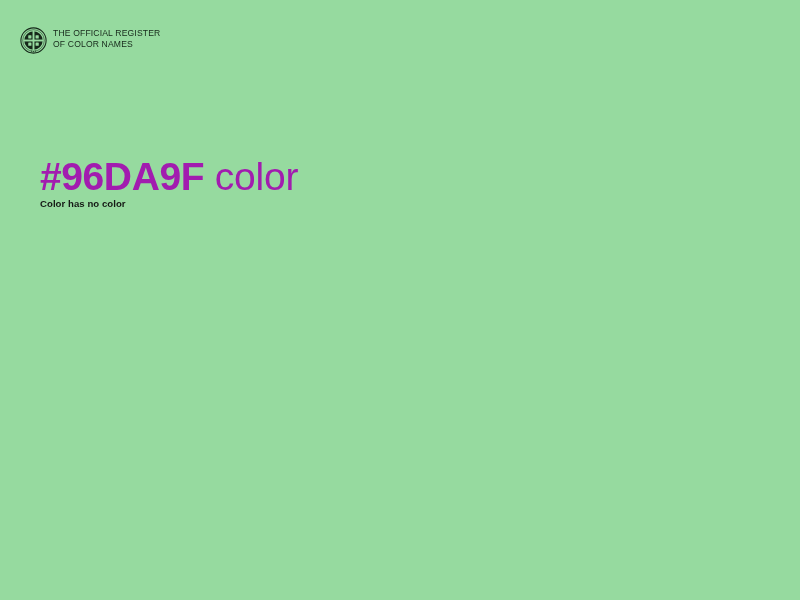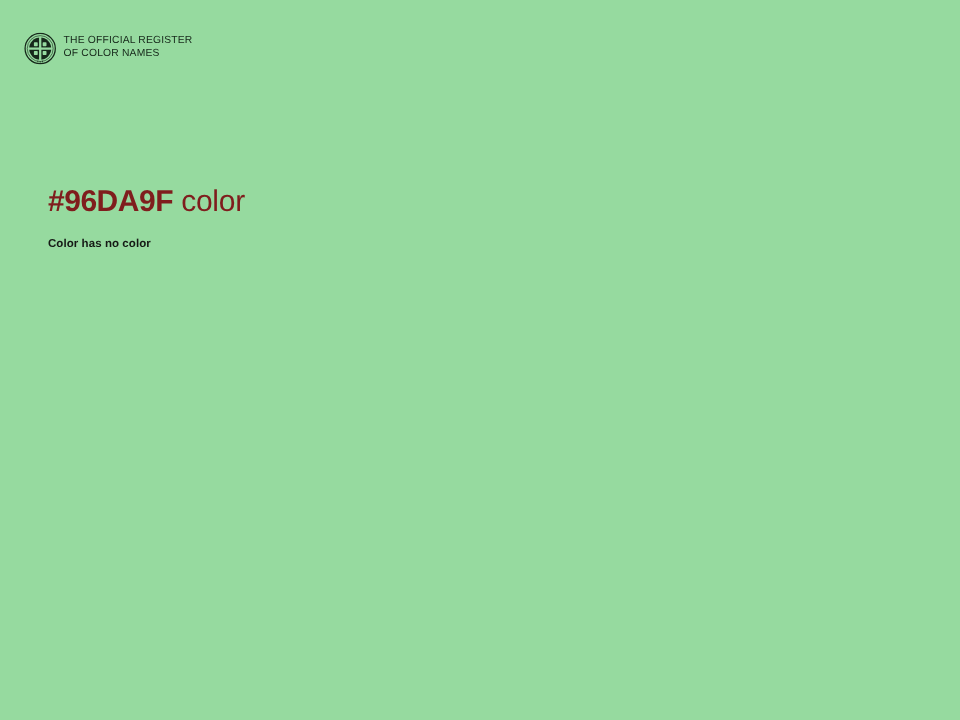--- a/index.html
+++ b/index.html
@@ -53,23 +53,23 @@
     font-weight: 400;
     color: #16281a;
     white-space: nowrap;
   }
 
   
   .headline {
     position: absolute;
     left: 40px;
     top: 128px;
-    font-size: 25px;
+    font-size: 39px;
     line-height: 46px;
-    color: #7f1d1d;
+    color: #a21caf;
     white-space: nowrap;
     letter-spacing: -0.4px;
   }
 
   .headline .hex {
     font-weight: 700;
   }
 
   .headline .word {
     font-weight: 400;

